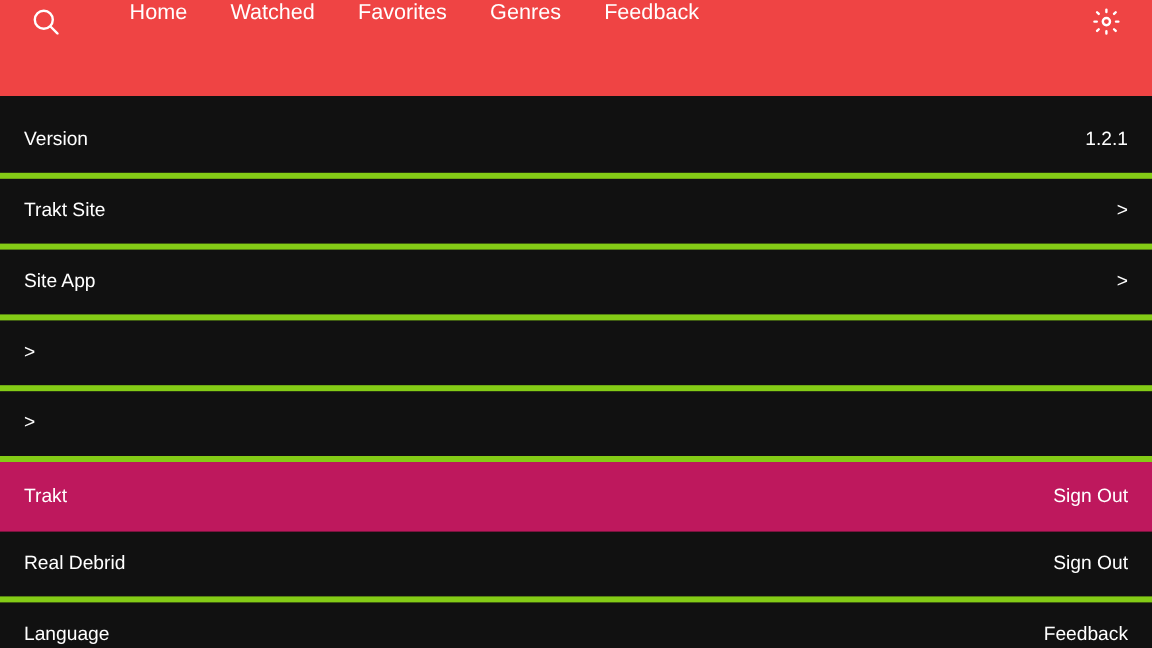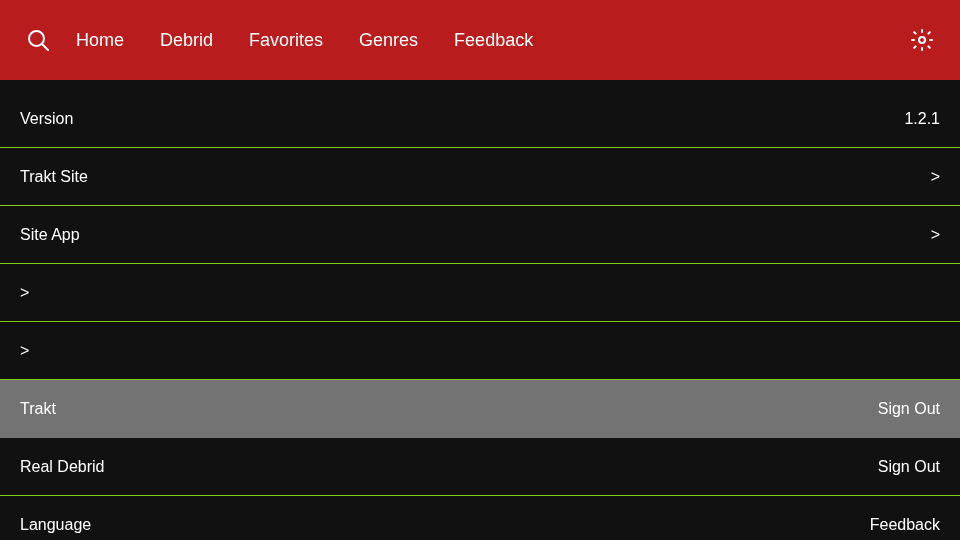--- a/index.html
+++ b/index.html
@@ -13,24 +13,25 @@
       color: #ffffff;
       font-family: Arial, sans-serif;
       width: 960px;
       height: 540px;
       overflow: hidden;
     }
 
     
     .navbar {
       display: flex;
-      align-items: center;
+      align-items: flex-start;
       height: 80px;
       padding: 0 20px;
-      background-color: #b91c1c;
+      background-color: #ef4444;
+      gap: 32px;
     }
 
     .nav-search {
       display: flex;
       align-items: center;
       justify-content: center;
       width: 36px;
       height: 36px;
       cursor: pointer;
       color: #ffffff;
@@ -66,29 +67,29 @@
     
     .settings-list {
       margin-top: 10px;
     }
 
     .settings-item {
       display: flex;
       align-items: center;
       justify-content: space-between;
       padding: 18px 20px;
-      border-bottom: 1px solid #84cc16;
+      border-bottom: 5px solid #84cc16;
       font-size: 16px;
       color: #ffffff;
       cursor: pointer;
       min-height: 58px;
     }
 
     .settings-item.highlighted {
-      background-color: #737373;
+      background-color: #be185d;
       border-bottom: none;
     }
 
     .settings-item .item-label {
       font-size: 16px;
     }
 
     .settings-item .item-value {
       font-size: 16px;
       color: #ffffff;
@@ -116,21 +117,21 @@
 
 <nav class="navbar">
   <div class="nav-search">
     <svg width="22" height="22" viewBox="0 0 22 22" fill="none" xmlns="http://www.w3.org/2000/svg">
       <circle cx="9.5" cy="9.5" r="7.5" stroke="white" stroke-width="2"></circle>
       <line x1="15.5" y1="15.5" x2="21" y2="21" stroke="white" stroke-width="2" stroke-linecap="round"></line>
     </svg>
   </div>
   <div class="nav-links">
     <span class="nav-link">Home</span>
-    <span class="nav-link">Debrid</span>
+    <span class="nav-link">Watched</span>
     <span class="nav-link">Favorites</span>
     <span class="nav-link">Genres</span>
     <span class="nav-link">Feedback</span>
   </div>
   <div class="nav-settings">
     <svg width="24" height="24" viewBox="0 0 24 24" fill="none" xmlns="http://www.w3.org/2000/svg">
       <circle cx="12" cy="12" r="3" stroke="white" stroke-width="2"></circle>
       <path d="M12 2v2M12 20v2M4.22 4.22l1.42 1.42M18.36 18.36l1.42 1.42M2 12h2M20 12h2M4.22 19.78l1.42-1.42M18.36 5.64l1.42-1.42" stroke="white" stroke-width="2" stroke-linecap="round"></path>
     </svg>
   </div>

